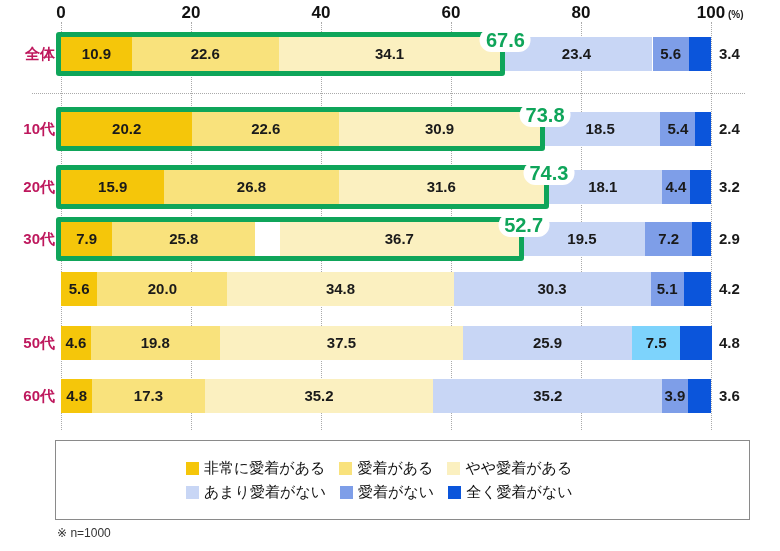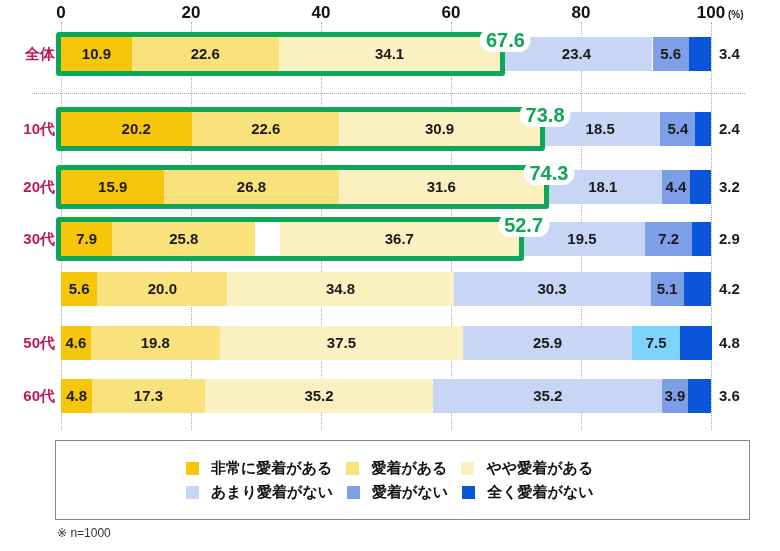--- a/index.html
+++ b/index.html
@@ -44,21 +44,21 @@
     padding: 0 6px; border-radius: 12px; z-index: 5; white-space: nowrap;
   }
 
   .legend-box {
     position: absolute; left: 55px; top: 440px; width: 695px; height: 80px;
     border: 1px solid #8a8a8a; box-sizing: border-box;
     display: flex; flex-direction: column; justify-content: center; gap: 5px;
     z-index: 2; background: #fff;
   }
   .legend-row { display: flex; justify-content: flex-start; padding-left: 130px; gap: 14px; }
-  .legend-item { display: flex; align-items: center; gap: 12px; font-size: 15px; font-weight: bold; color: #111; white-space: nowrap; }
+  .legend-item { display: flex; align-items: center; gap: 5px; font-size: 15px; font-weight: normal; color: #111; white-space: nowrap; }
   .swatch { width: 13px; height: 13px; display: inline-block; }
 
   .footnote { position: absolute; left: 57px; top: 526px; font-size: 12px; color: #333; }
 </style>
 </head>
 <body>
 
 <div class="stage" id="plot">
   <span class="unit">(%)</span>
   <div class="separator"></div>
@@ -119,21 +119,21 @@
       <div class="segval">23.4</div>
     </div>
     <div class="seg" style="left: 652.5px; top: 37px; width: 36.4px; background: rgb(126, 158, 232);">
       <div class="segval">5.6</div>
     </div>
     <div class="seg" style="left: 688.9px; top: 37px; width: 22.1px; background: rgb(11, 85, 219);"></div>
     <div class="outval" style="top: 37px;">3.4</div>
     <div class="hlbox" style="left: 56px; top: 32px; width: 449.4px; height: 44px;"></div>
     <div class="hlval" style="left: 505.4px; top: 40px;">67.6</div>
     <div class="rowlabel" style="top: 112px;">10代</div>
-    <div class="seg" style="left: 61px; top: 112px; width: 131.3px; background: rgb(245, 198, 10); padding-left: 19px;">
+    <div class="seg" style="left: 61px; top: 112px; width: 131.3px; background: rgb(245, 198, 10);">
       <div class="segval">20.2</div>
     </div>
     <div class="seg" style="left: 192.3px; top: 112px; width: 146.9px; background: rgb(249, 226, 124);">
       <div class="segval">22.6</div>
     </div>
     <div class="seg" style="left: 339.2px; top: 112px; width: 200.85px; background: rgb(251, 240, 192);">
       <div class="segval">30.9</div>
     </div>
     <div class="seg" style="left: 540.05px; top: 112px; width: 120.25px; background: rgb(200, 214, 245);">
       <div class="segval">18.5</div>

